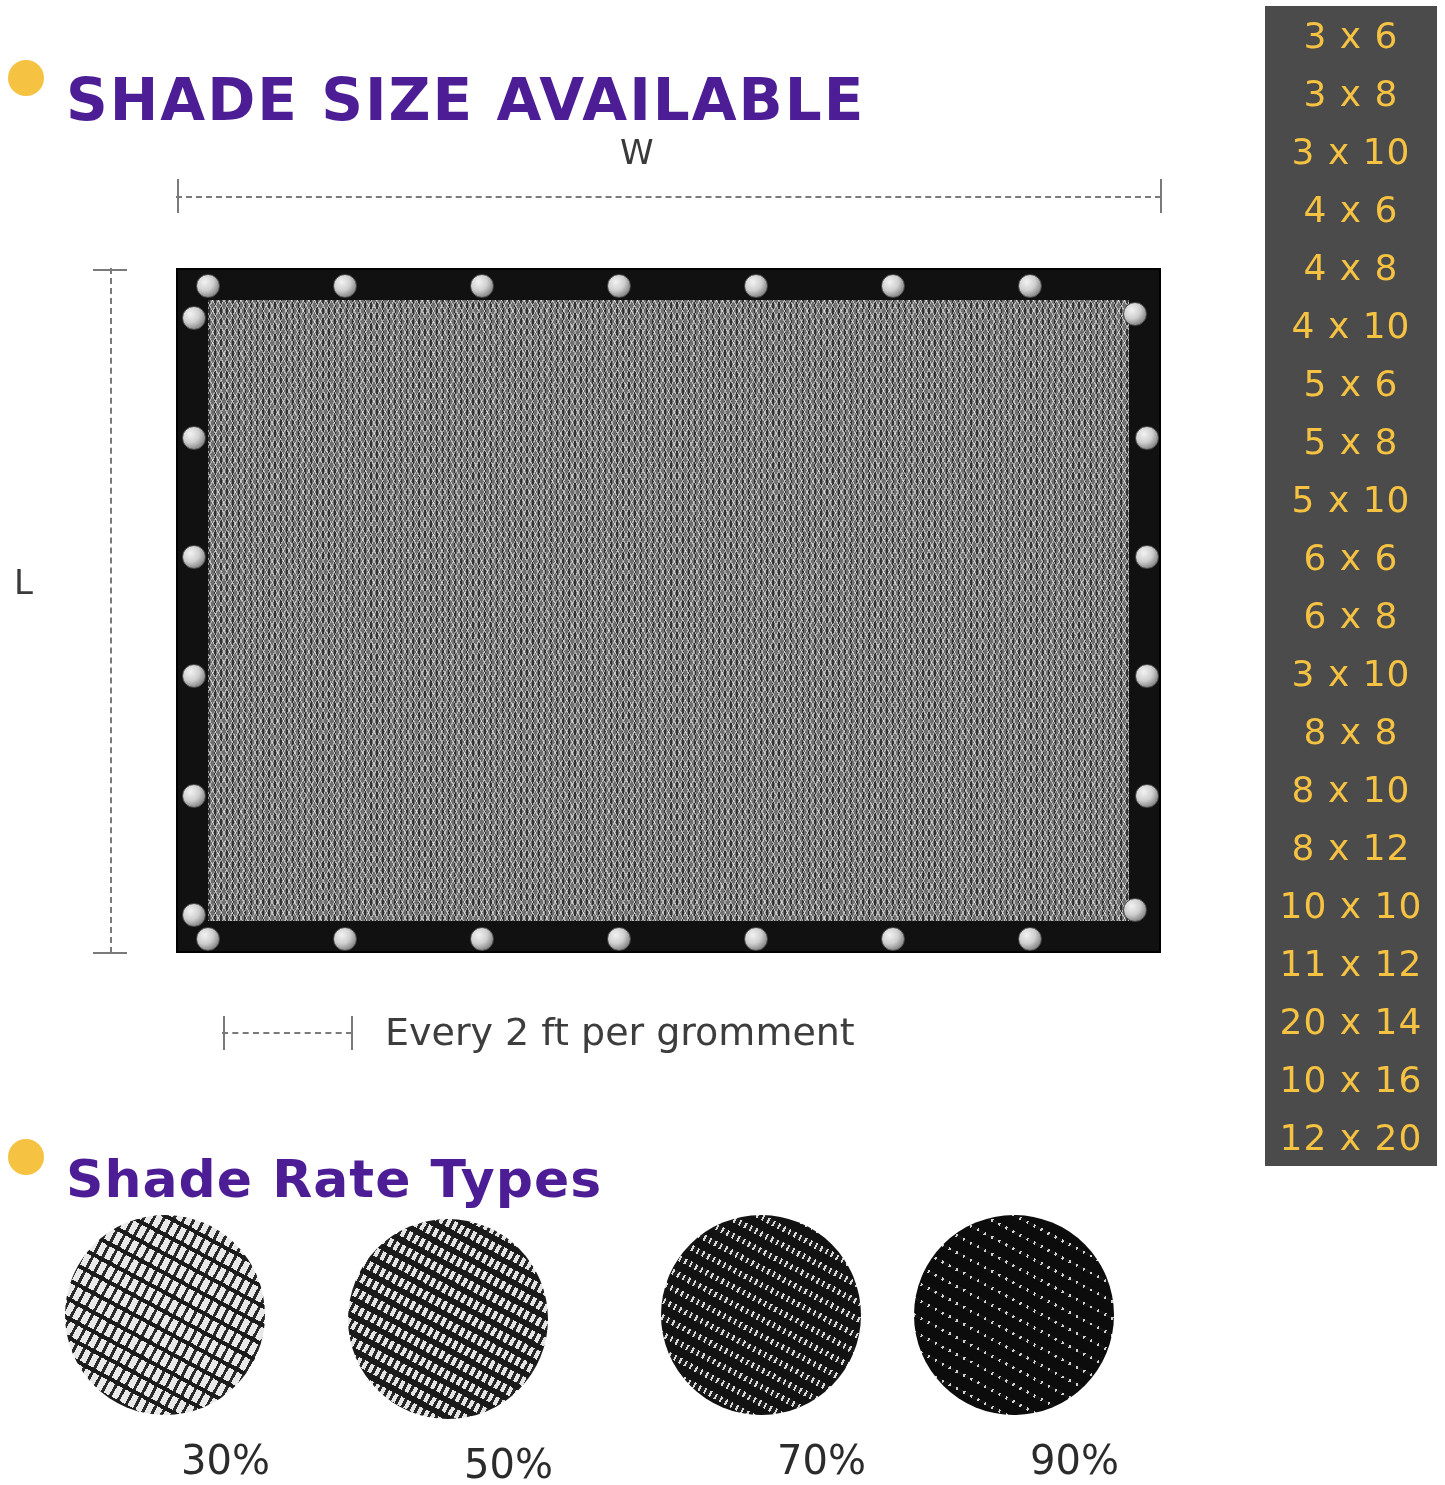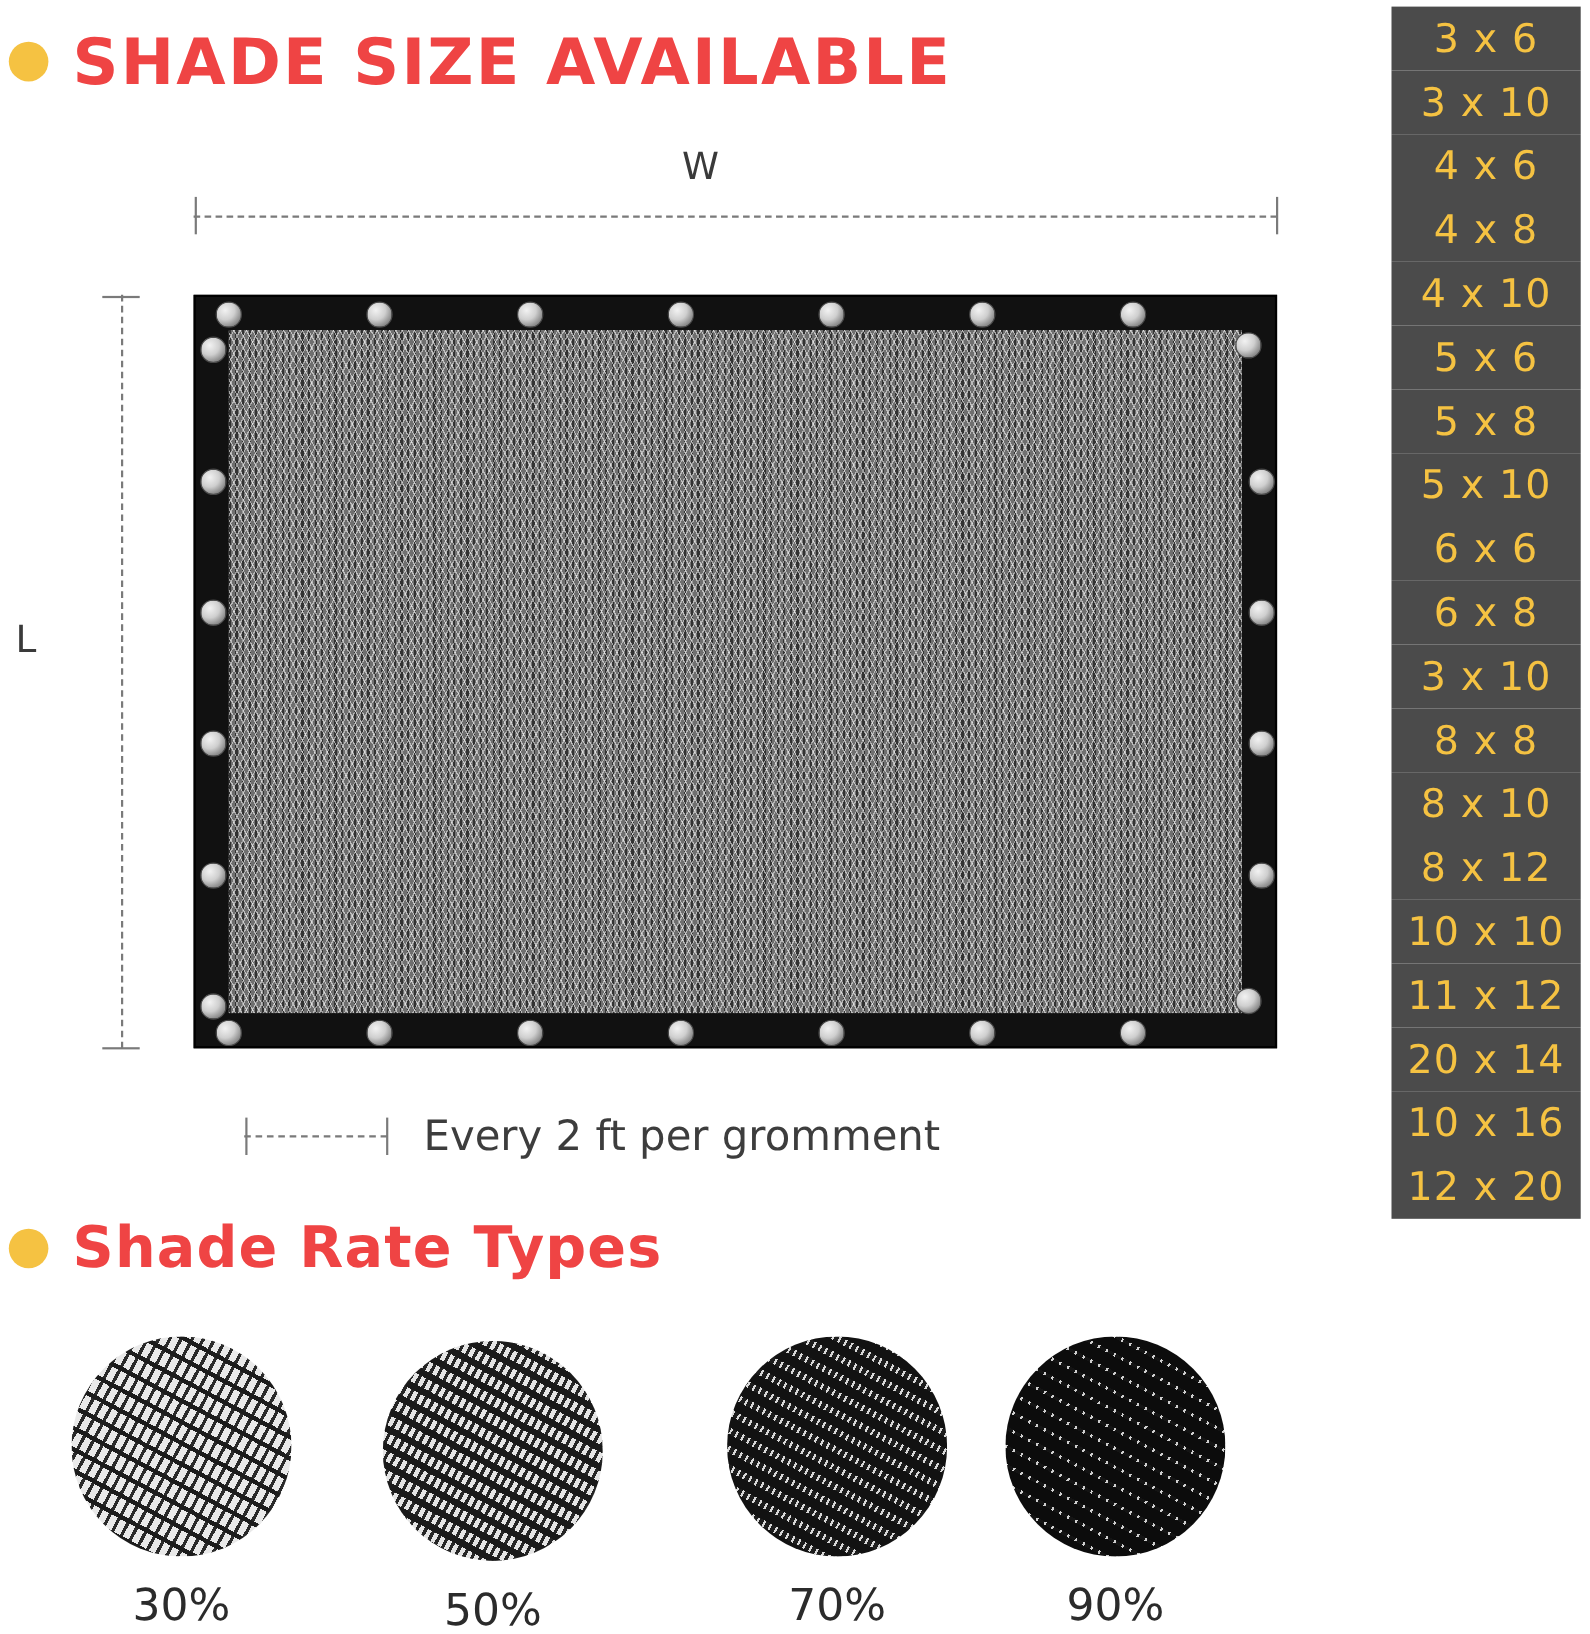--- a/index.html
+++ b/index.html
@@ -24,24 +24,25 @@
     gap: 22px;
   }
   .bullet-dot {
     width: 36px;
     height: 36px;
     border-radius: 50%;
     background: #f5c242;
     flex: 0 0 auto;
   }
   .heading-text {
-    color: #ef4444;
+    color: #4c1d95;
     font-weight: bold;
     letter-spacing: 0.5px;
     white-space: nowrap;
+    margin-top: 44px;
   }
   #heading-1 { left: 8px; top: 22px; }
   #heading-1 .heading-text { font-size: 58px; letter-spacing: 2px; }
   #heading-2 { left: 8px; top: 1105px; }
   #heading-2 .heading-text { font-size: 52px; letter-spacing: 1px; }
 
   
   .diagram {
     position: absolute;
     left: 0;
@@ -128,21 +129,21 @@
   .rates {
     position: absolute;
     left: 60px;
     top: 1215px;
     width: 1140px;
     height: 260px;
   }
   .rate-item {
     position: absolute;
     width: 210px;
-    text-align: center;
+    text-align: right;
   }
   .rate-circle {
     width: 200px;
     height: 200px;
     border-radius: 50%;
     margin: 0 auto;
     overflow: hidden;
     position: relative;
     background: #ffffff;
   }
@@ -276,20 +277,21 @@
     <div class="rate-label">70%</div>
   </div>
   <div class="rate-item r90" style="left:849px; top:0px;">
     <div class="rate-circle"></div>
     <div class="rate-label">90%</div>
   </div>
 </div>
 
 <div class="size-list">
   <div class="size-chip">3 x 6</div>
+  <div class="size-chip">3 x 8</div>
   <div class="size-chip">3 x 10</div>
   <div class="size-chip">4 x 6</div>
   <div class="size-chip">4 x 8</div>
   <div class="size-chip">4 x 10</div>
   <div class="size-chip">5 x 6</div>
   <div class="size-chip">5 x 8</div>
   <div class="size-chip">5 x 10</div>
   <div class="size-chip">6 x 6</div>
   <div class="size-chip">6 x 8</div>
   <div class="size-chip">3 x 10</div>

